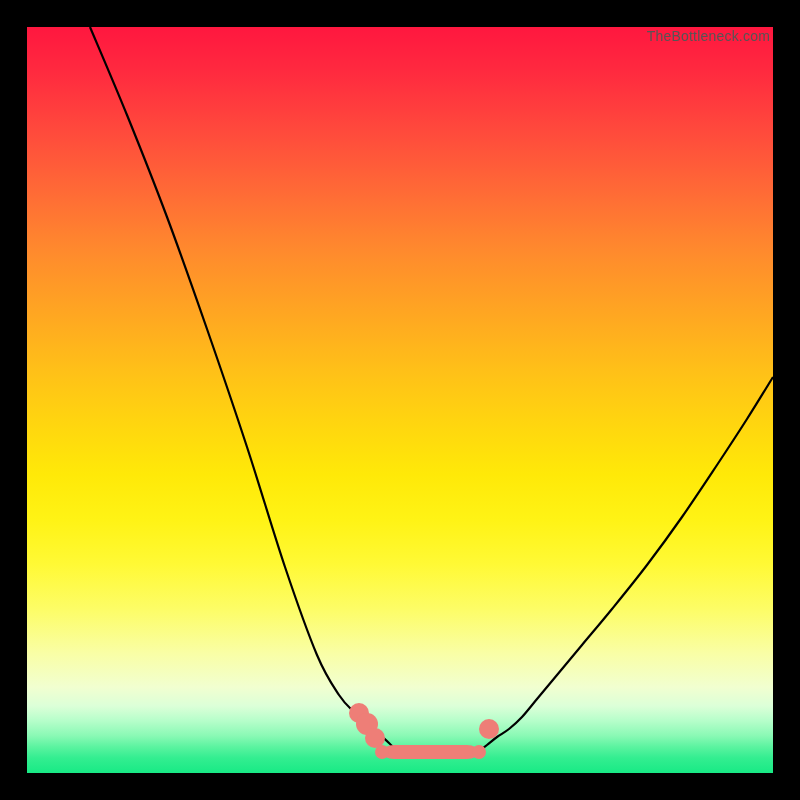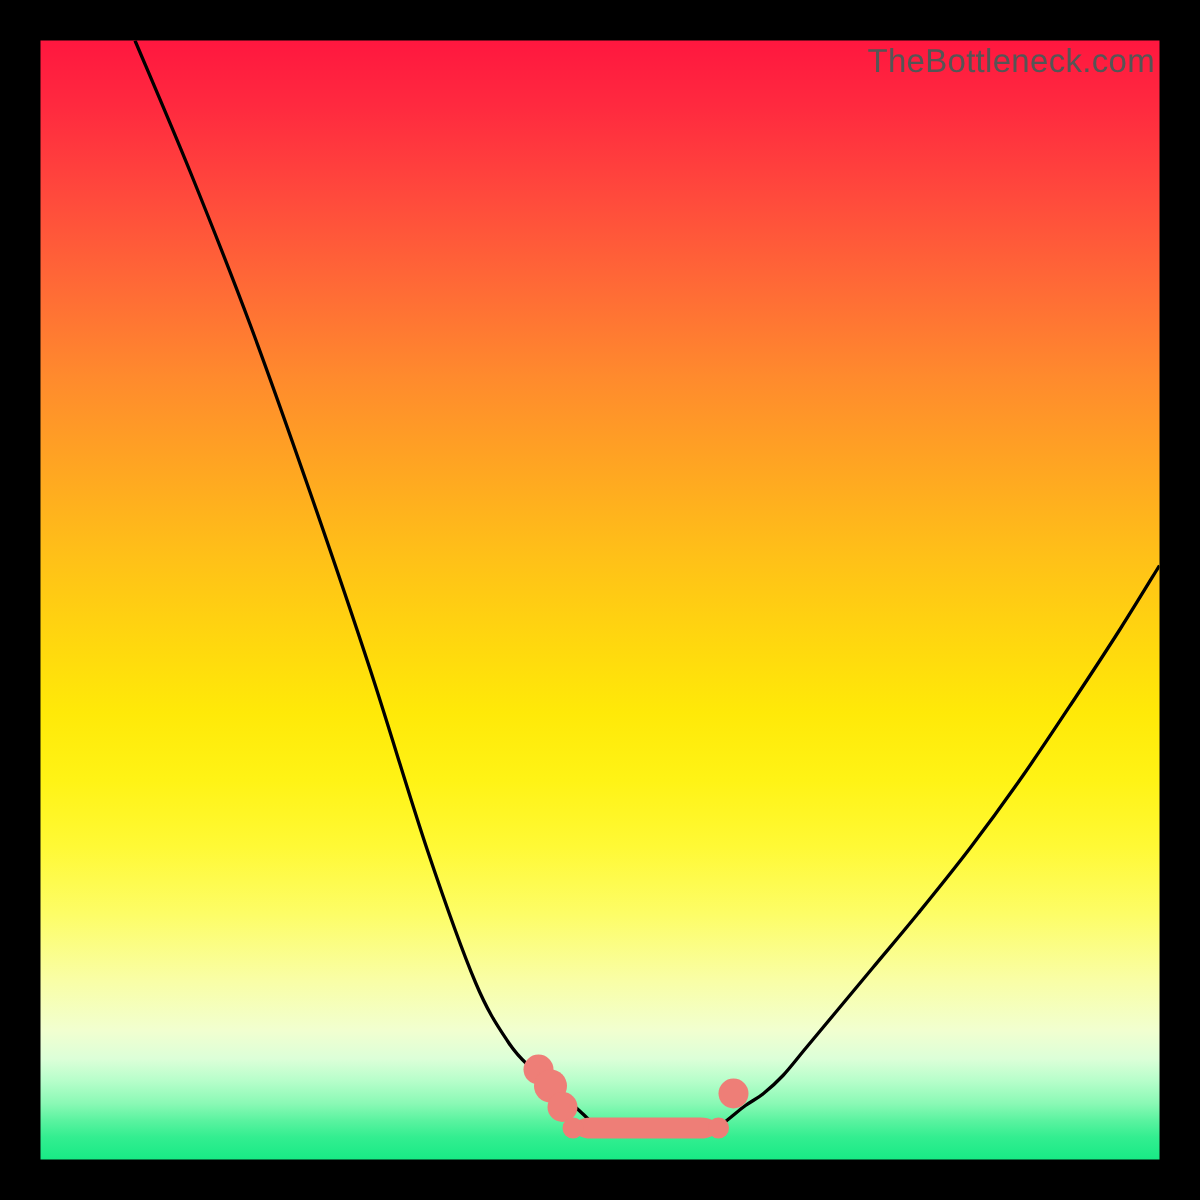--- a/index.html
+++ b/index.html
@@ -45,21 +45,21 @@
       #5bf3a0 96.5%,
       #33ee90 98%,
       #18ea85 100%
     );
   }
   .watermark {
     position: absolute;
     top: 28px;
     right: 30px;
     color: #555;
-    font-size: 22px;
+    font-size: 14px;
     letter-spacing: 0.2px;
     user-select: none;
   }
   svg.curves {
     position: absolute;
     left: 27px;
     top: 27px;
     width: 746px;
     height: 746px;
   }

